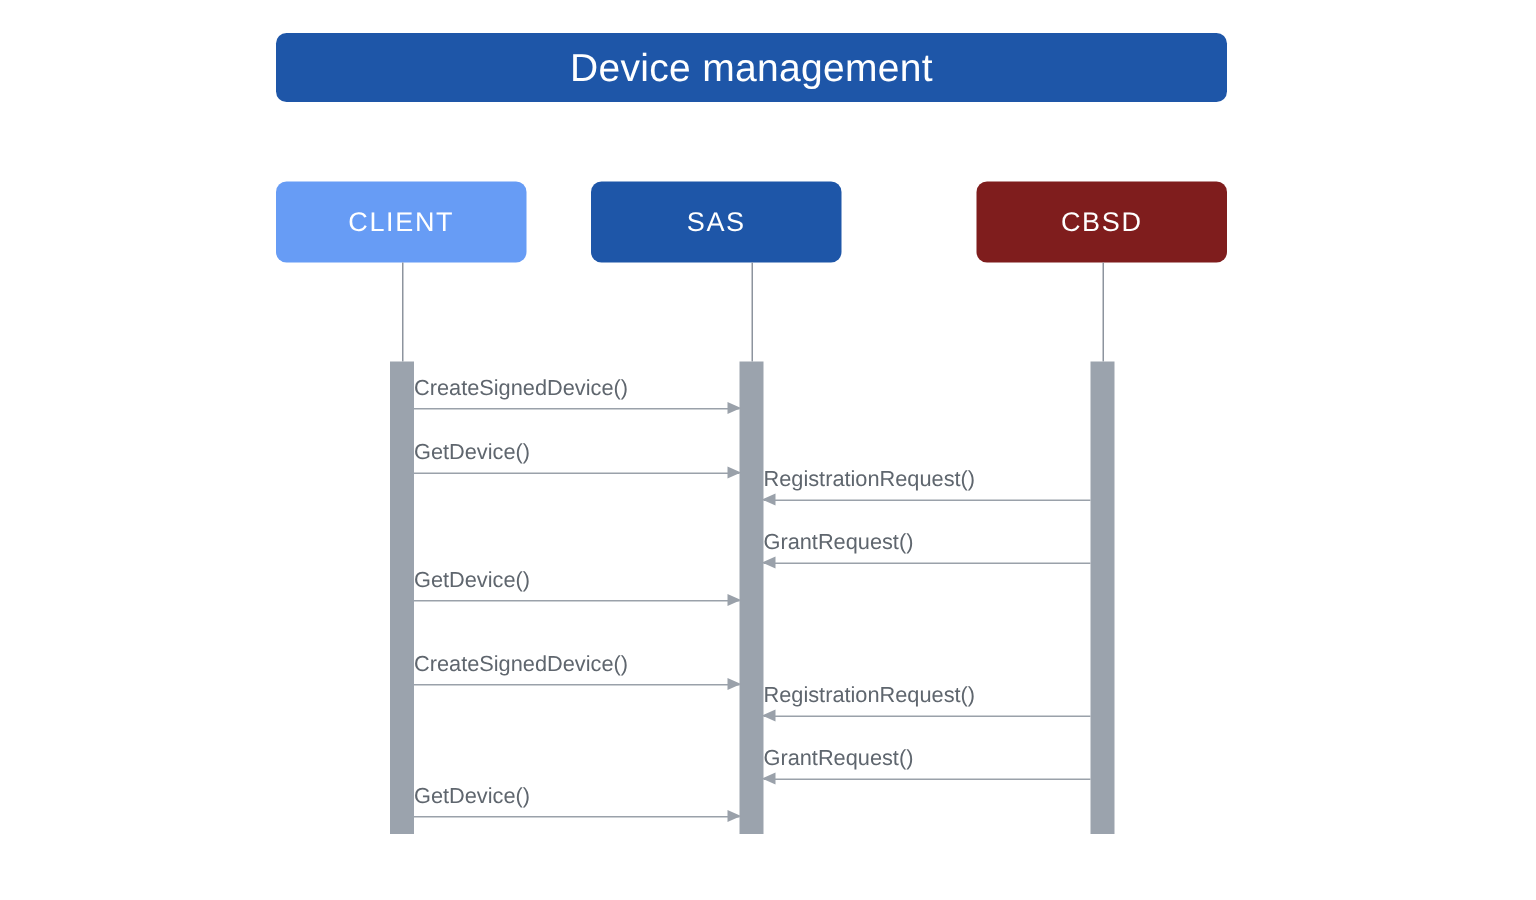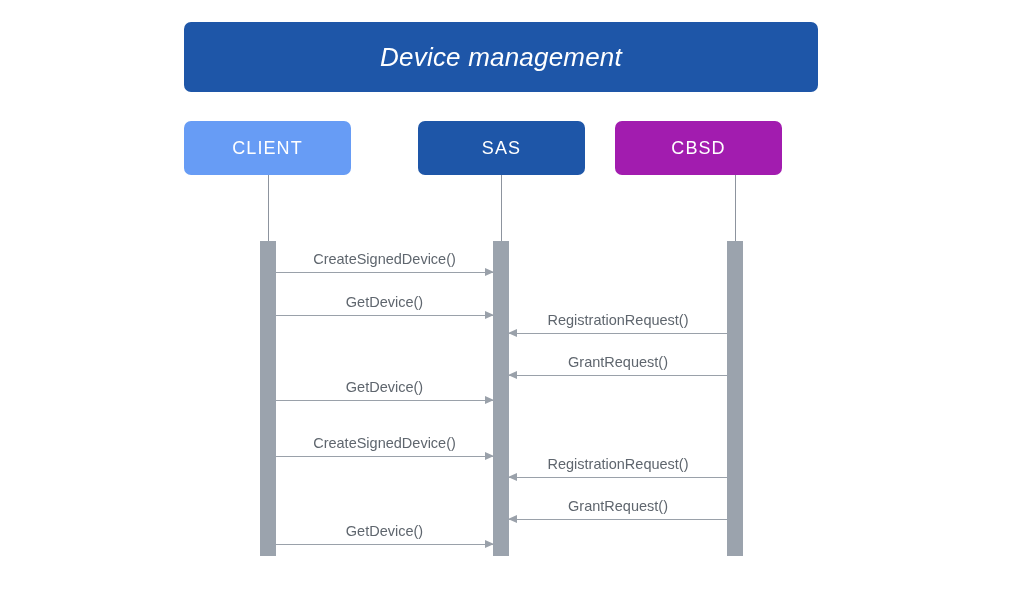--- a/index.html
+++ b/index.html
@@ -20,28 +20,27 @@
     height: 600px;
     background: #ffffff;
   }
 
   
   .title-banner {
     position: absolute;
     left: 184px;
     top: 22px;
     width: 634px;
-    height: 70px;
+    height: 46px;
     border-radius: 7px;
     background: #1e56a8;
     display: flex;
     align-items: center;
     justify-content: center;
     box-sizing: border-box;
-    font-style: italic;
   }
   .title-banner .title-text {
     color: #ffffff;
     font-size: 26px;
     font-weight: 400;
     letter-spacing: 0.2px;
     line-height: 1;
   }
 
   
@@ -105,44 +104,44 @@
   }
   .message.dir-left .msg-head {
     left: -1px;
     border-right: 9px solid #9aa1aa;
   }
   .message .msg-label {
     position: absolute;
     left: 0;
     width: 100%;
     bottom: 6px;
-    text-align: center;
+    text-align: left;
     color: #5f666e;
     font-size: 14.5px;
     font-weight: 400;
     line-height: 1;
     white-space: nowrap;
   }
 </style>
 </head>
 <body>
 
 <div id="diagram">
 
   <div class="title-banner">
     <span class="title-text">Device management</span>
   </div>
 
   <div class="participant" id="p-client" style="left: 184px; background: rgb(103, 156, 245);">
     <span class="participant-label">CLIENT</span>
   </div>
-  <div class="participant" id="p-sas" style="left: 418px; background: rgb(30, 86, 168);">
+  <div class="participant" id="p-sas" style="left: 394px; background: rgb(30, 86, 168);">
     <span class="participant-label">SAS</span>
   </div>
-  <div class="participant" id="p-cbsd" style="left: 615px; background: #a21caf;">
+  <div class="participant" id="p-cbsd" style="left: 651px; background: #7f1d1d;">
     <span class="participant-label">CBSD</span>
   </div>
 
   <div class="lifeline" id="ll-client" style="left: 268px; top: 175px; height: 66px;"></div>
   <div class="lifeline" id="ll-sas" style="left: 501px; top: 175px; height: 66px;"></div>
   <div class="lifeline" id="ll-cbsd" style="left: 735px; top: 175px; height: 66px;"></div>
 
   <div class="activation" id="act-client" style="left: 260px; top: 241px; height: 315px; background: rgb(155, 163, 173);"></div>
   <div class="activation" id="act-sas" style="left: 493px; top: 241px; height: 315px; background: rgb(155, 163, 173);"></div>
   <div class="activation" id="act-cbsd" style="left: 727px; top: 241px; height: 315px; background: rgb(155, 163, 173);"></div>

